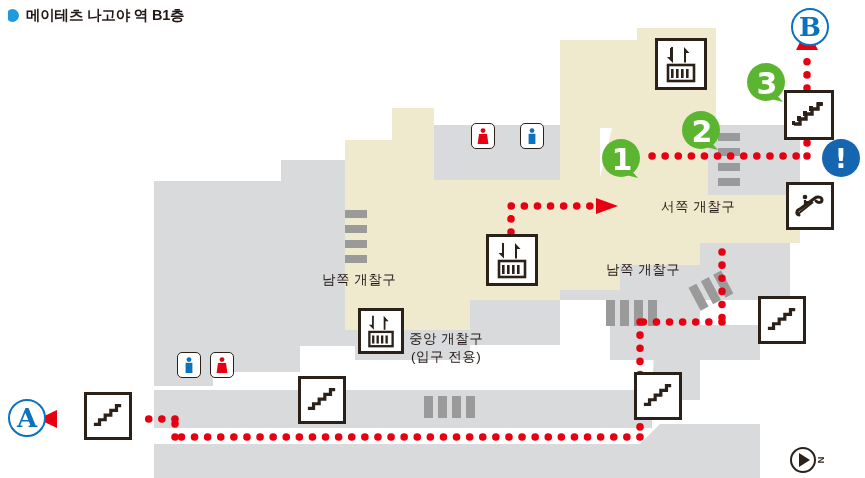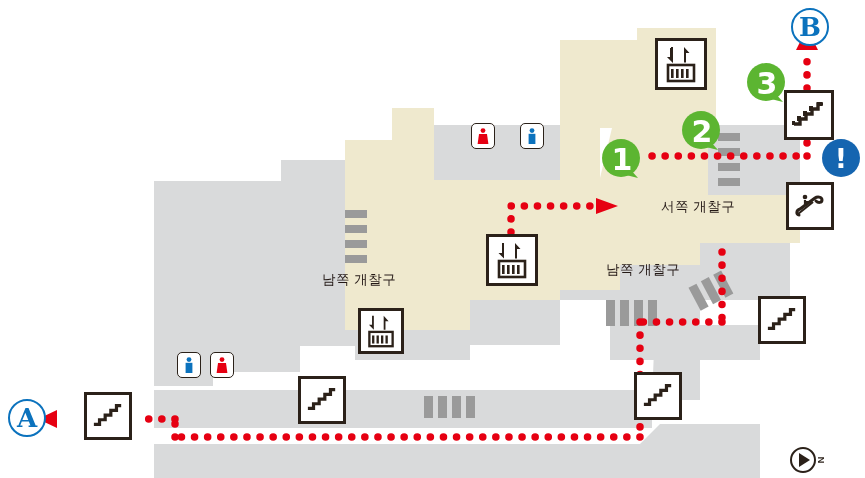--- a/index.html
+++ b/index.html
@@ -69,20 +69,24 @@
   .compass .tri{width:0;height:0;border-left:11px solid #2B2119;
     border-top:7px solid transparent;border-bottom:7px solid transparent;margin-left:3px;}
   .compass .n{font-size:9px;font-weight:bold;color:#2B2119;transform:rotate(90deg);
     font-family:"Liberation Sans",sans-serif;}
 </style>
 </head>
 <body>
 
 <div id="page">
 
+  <div class="title-bar">
+    <div class="title-dot"></div>
+    <div class="title-text">메이테츠 나고야 역 B1층</div>
+  </div>
 
   <div id="map">
     <svg width="865" height="478" viewBox="0 0 865 478" xmlns="http://www.w3.org/2000/svg">
 
       <g fill="#D9DADB">
         <path d="M154,181 L281,181 L281,160 L404,160 L404,181 L434,181 L434,128
                  L600,128 L600,181 L611,181 L611,248 L575,248 L575,300
                  L530,300 L530,345 L470,345 L470,360 L355,360 L355,346
                  L300,346 L300,372 L213,372 L213,386 L154,386 Z"></path>
         <path d="M92,372 L300,372 L300,346 L355,346 L355,360 L470,360
@@ -324,20 +328,22 @@
   <div class="lettercircle" style="left:8px;top:399px;">
     <span>A</span>
   </div>
   <div class="lettercircle" style="left:791px;top:8px;">
     <span>B</span>
   </div>
 
   <div class="maplabel" style="left:661px;top:198px;">서쪽 개찰구</div>
   <div class="maplabel" style="left:322px;top:271px;">남쪽 개찰구</div>
   <div class="maplabel" style="left:606px;top:261px;">남쪽 개찰구</div>
+  <div class="maplabel" style="left:409px;top:330px;white-space:pre;text-align:center;">중앙 개찰구
+(입구 전용)</div>
 
   <div class="compass" style="left:790px;top:447px;">
     <div class="dial">
       <div class="tri"></div>
     </div>
     <div class="n">N</div>
   </div>
 
 </div>
 

